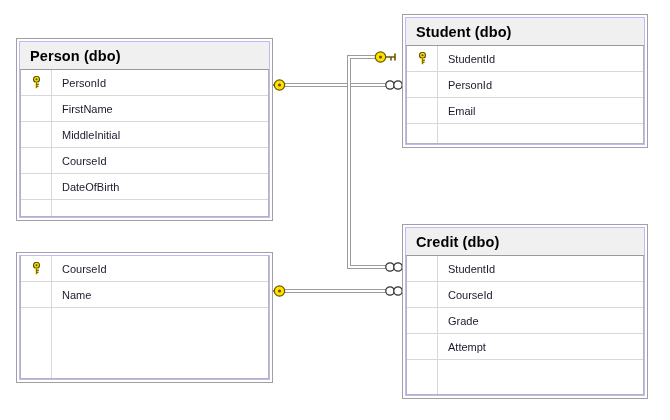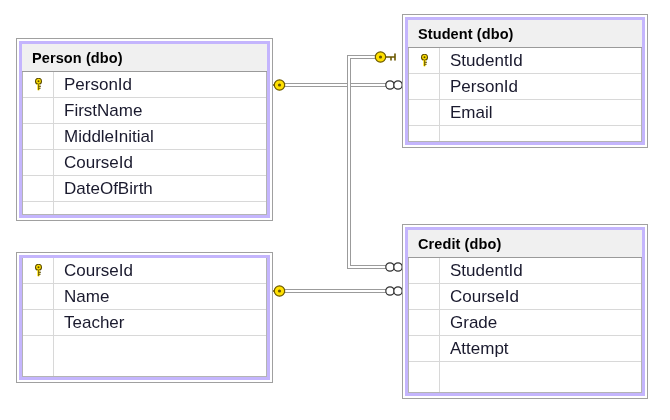--- a/index.html
+++ b/index.html
@@ -17,21 +17,21 @@
     position:absolute;
     background:#ffffff;
     border:1px solid #a0a0a0;
     box-shadow:1px 1px 0 0 #ffffff inset;
     box-sizing:border-box;
     z-index:5;
   }
   .table-box .inner-frame{
     position:absolute;
     left:2px;top:2px;right:2px;bottom:2px;
-    border:3px solid #c4b5fd;
+    border:1px solid #c4b5fd;
     background:#ffffff;
     box-sizing:border-box;
     display:flex;
     flex-direction:column;
   }
   .tbl-header{
     height:28px;
     flex:0 0 28px;
     background:#f0f0f0;
     border-bottom:1px solid #9a9a9a;
@@ -75,21 +75,21 @@
     flex:0 0 31px;
     height:100%;
     border-right:1px solid #d8d8d8;
     box-sizing:border-box;
     display:flex;
     align-items:center;
     justify-content:center;
   }
   .row.filler .gutter{border-right:1px solid #d8d8d8;}
   .col-name{
-    font-size:17px;
+    font-size:11px;
     color:#1a1a2e;
     padding-left:10px;
     white-space:nowrap;
   }
 
   
   .key-icon{display:block;width:13px;height:13px;}
 
   
   #wires{position:absolute;left:0;top:0;width:670px;height:420px;z-index:2;}
@@ -238,24 +238,20 @@
               <path d="M6.5,6.0 L6.5,12.2" stroke="#5a4a00" stroke-width="0.7" fill="none"></path>
               <path d="M6.5,8.3 L9.0,8.3 M6.5,10.3 L8.6,10.3" stroke="#5a4a00" stroke-width="1.1"></path>
             </svg>
           </div>
           <span class="col-name">CourseId</span>
         </div>
         <div class="row">
           <div class="gutter"></div>
           <span class="col-name">Name</span>
         </div>
-        <div class="row">
-          <div class="gutter"></div>
-          <span class="col-name">Teacher</span>
-        </div>
         <div class="row filler">
           <div class="gutter"></div>
         </div>
       </div>
     </div>
   </div>
 
   <div class="table-box" id="tbl-credit" style="left:402px;top:224px;width:246px;height:175px;">
     <div class="inner-frame">
       <div class="tbl-header">

